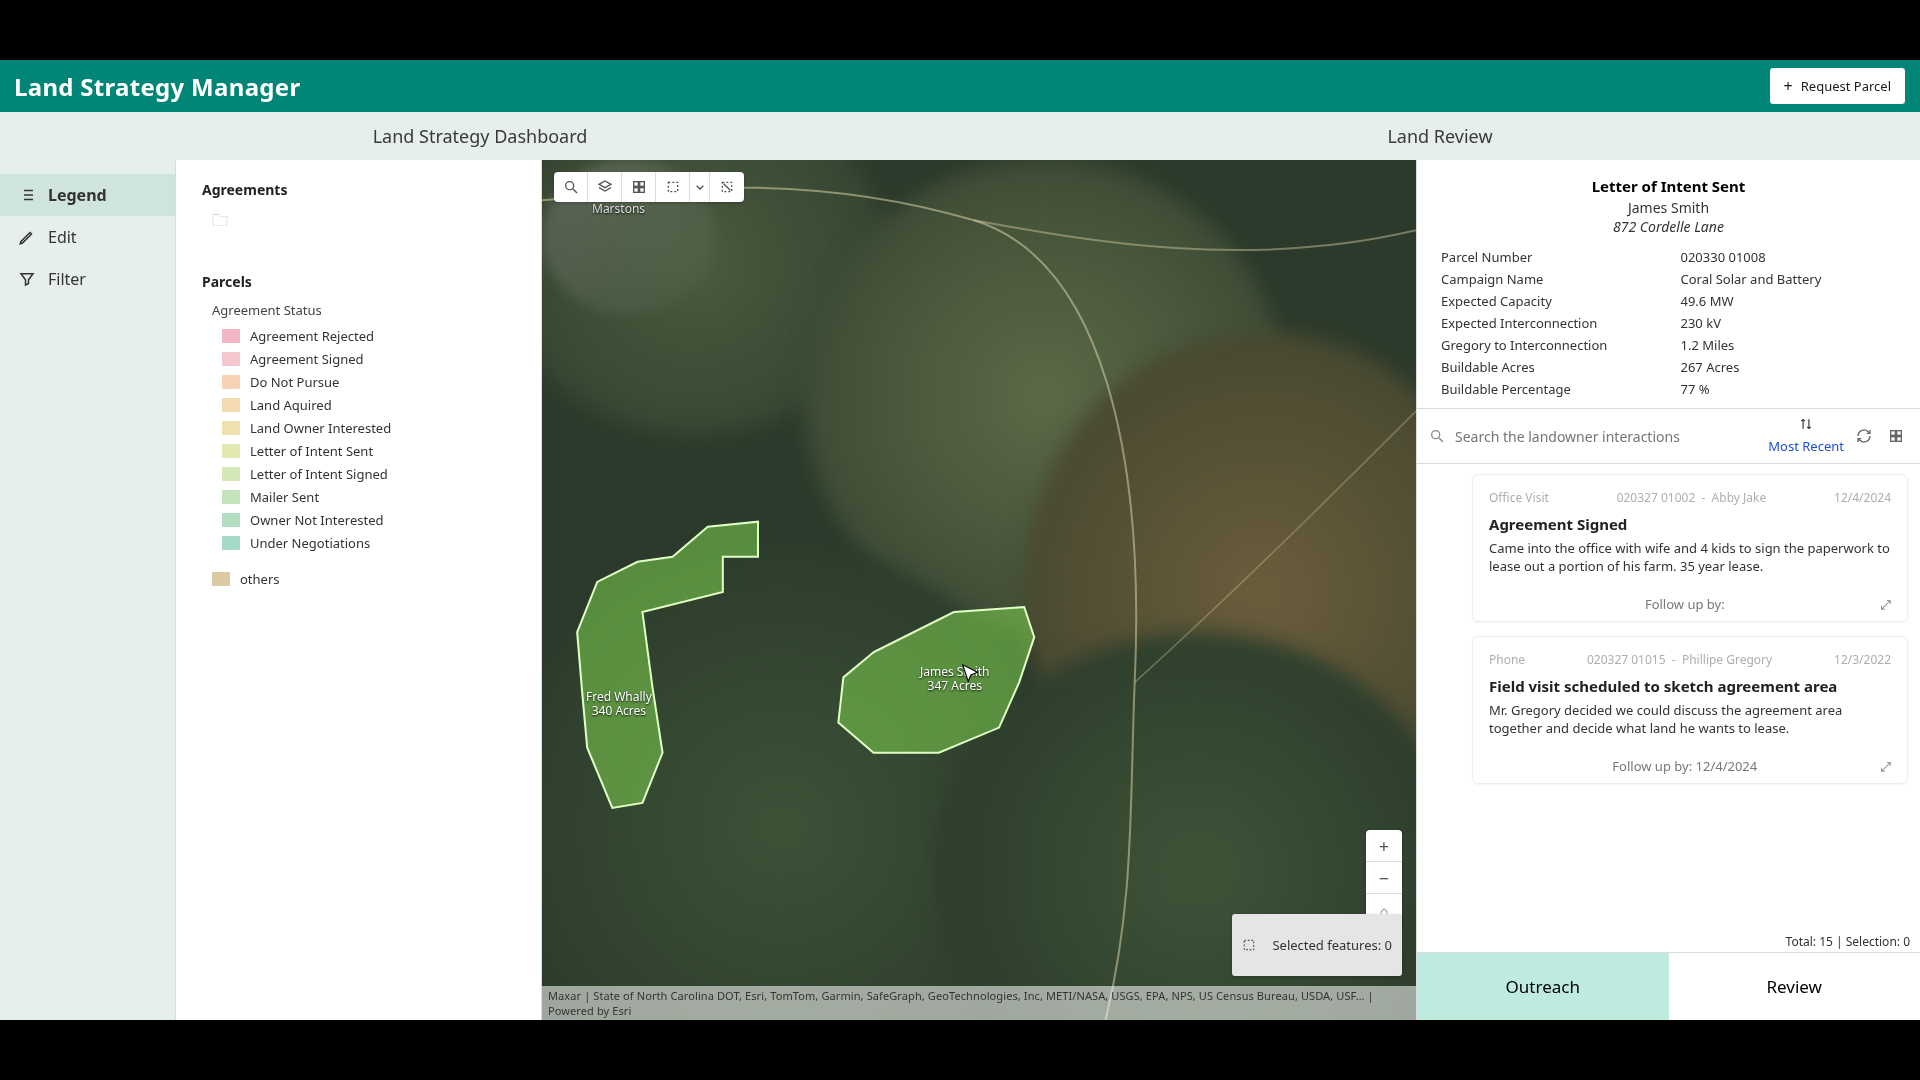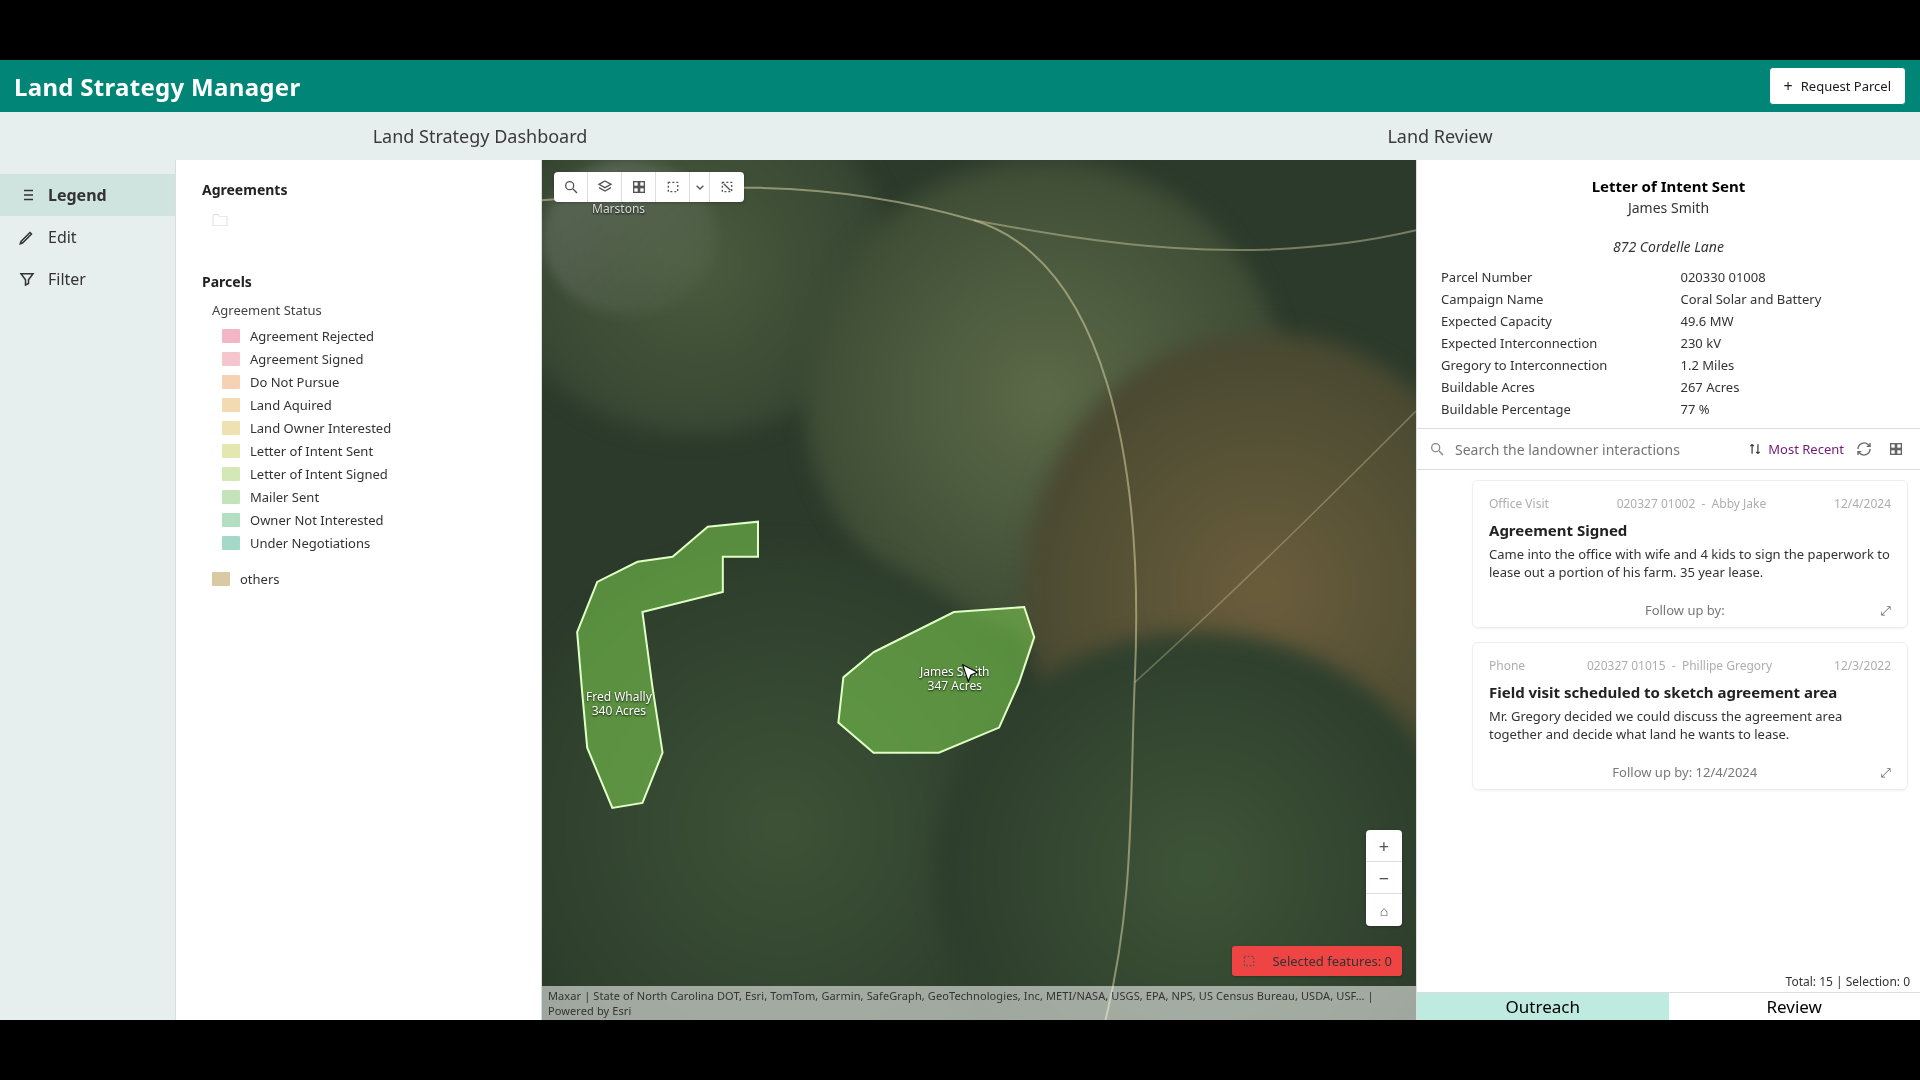--- a/index.html
+++ b/index.html
@@ -50,53 +50,53 @@
   .mapbar{position:absolute;left:12px;top:12px;display:flex;align-items:center;background:#fff;border-radius:4px;box-shadow:var(--shadow);}
   .mapbar .b{width:34px;height:30px;display:flex;align-items:center;justify-content:center;border-right:1px solid var(--line);cursor:pointer;color:#555;font-size:14px;}
   .mapbar .b:last-child{border-right:none;}
   .mapbar .b svg{width:16px;height:16px;stroke:#555;fill:none;}
   .parcelsvg{position:absolute;inset:0;}
   .plabel{position:absolute;color:#fff;font-size:12px;text-shadow:0 1px 2px rgba(0,0,0,.9);text-align:center;line-height:1.2;white-space:nowrap;}
   .cursor-img{position:absolute;width:22px;height:24px;}
   .zoomcol{position:absolute;right:14px;bottom:94px;display:flex;flex-direction:column;box-shadow:var(--shadow);border-radius:4px;overflow:hidden;}
   .zoomcol button{width:36px;height:32px;background:#fff;border:none;border-bottom:1px solid var(--line);color:#555;font-size:18px;cursor:pointer;}
   .zoomcol button:last-child{border-bottom:none;}
-  .selchip{position:absolute;right:14px;bottom:44px;background:#ef4444;border-radius:3px;box-shadow:var(--shadow);padding:6px 10px;font-size:13px;color:#333;display:flex;align-items:center;gap:16px;}
+  .selchip{position:absolute;right:14px;bottom:44px;background:#e5e5e5;border-radius:3px;box-shadow:var(--shadow);padding:22px 10px;font-size:13px;color:#333;display:flex;align-items:center;gap:16px;}
   .attribution{position:absolute;left:0;right:0;bottom:0;background:rgba(255,255,255,.55);font-size:11px;color:#333;padding:2px 6px;display:flex;justify-content:center;letter-spacing:.1px;}
   .place-tag{position:absolute;left:50px;top:40px;color:#ddd;font-size:12px;text-shadow:0 1px 2px rgba(0,0,0,.9);}
 
   
   .detail{width:504px;background:#fff;border-left:1px solid var(--line);display:flex;flex-direction:column;}
   .detail-hero{padding:16px 24px 10px;border-bottom:1px solid var(--line);}
   .hero-top{text-align:center;}
   .hero-top .status{font-weight:700;font-size:15px;}
   .hero-top .owner{font-size:14px;color:#333;margin-top:2px;}
-  .hero-top .addr{font-size:14px;font-style:italic;color:#333;margin-top:20px;}
+  .hero-top .addr{font-size:14px;font-style:italic;color:#333;}
   .hero-top .acres{font-size:14px;color:#333;}
   .kv{display:grid;grid-template-columns:1fr 1fr;row-gap:4px;column-gap:24px;margin-top:12px;font-size:13px;color:#333;}
   .kv .k{color:#333;}
   .kv .v{text-align:left;}
 
   .search-row{display:flex;align-items:center;gap:8px;padding:8px 12px;border-bottom:1px solid var(--line);}
   .search-row .sinput{flex:1;display:flex;align-items:center;gap:8px;}
   .search-row input{border:none;outline:none;font-size:14px;flex:1;color:#555;}
-  .sort-chip{display:flex;align-items:center;gap:6px;font-size:13px;color:#701a75;white-space:nowrap;}
+  .sort-chip{display:flex;align-items:center;gap:6px;font-size:13px;color:#1d4ed8;white-space:nowrap;flex-direction:column;}
   .iconbtn{width:24px;height:24px;display:flex;align-items:center;justify-content:center;color:#666;cursor:pointer;}
 
   .feed{flex:1;overflow:auto;padding:0 0 4px 0;position:relative;margin-left:43px;}
   .card{border:1px solid #eee;border-radius:6px;margin:10px 12px 14px;padding:14px 16px 8px;box-shadow:0 1px 2px rgba(0,0,0,.05);}
   .card .meta{display:flex;justify-content:space-between;color:#aeaeae;font-size:12px;margin-bottom:8px;}
   .card .title{font-weight:700;font-size:15px;margin-bottom:6px;color:#222;}
   .card .body{font-size:13px;color:#333;line-height:1.35;}
   .card .footer{display:flex;justify-content:space-between;align-items:flex-start;margin-top:20px;font-size:13px;color:#777;}
   .card .footer .exp{color:#666;}
   .feed-total{position:absolute;right:6px;bottom:0;font-size:12px;color:#333;background:#fff;padding:2px 4px;}
 
   .bottom-tabs{display:flex;border-top:1px solid var(--line);}
-  .btab{flex:1;text-align:center;padding:2px 0;font-size:17px;cursor:pointer;}
+  .btab{flex:1;text-align:center;padding:22px 0;font-size:17px;cursor:pointer;}
   .btab.active{background:#bfeadf;font-weight:400;}
 
 </style>
 </head>
 <body>
 
 <div class="letterbox">
 
   <div class="appbar">
     <div class="apptitle">Land Strategy Manager</div>

